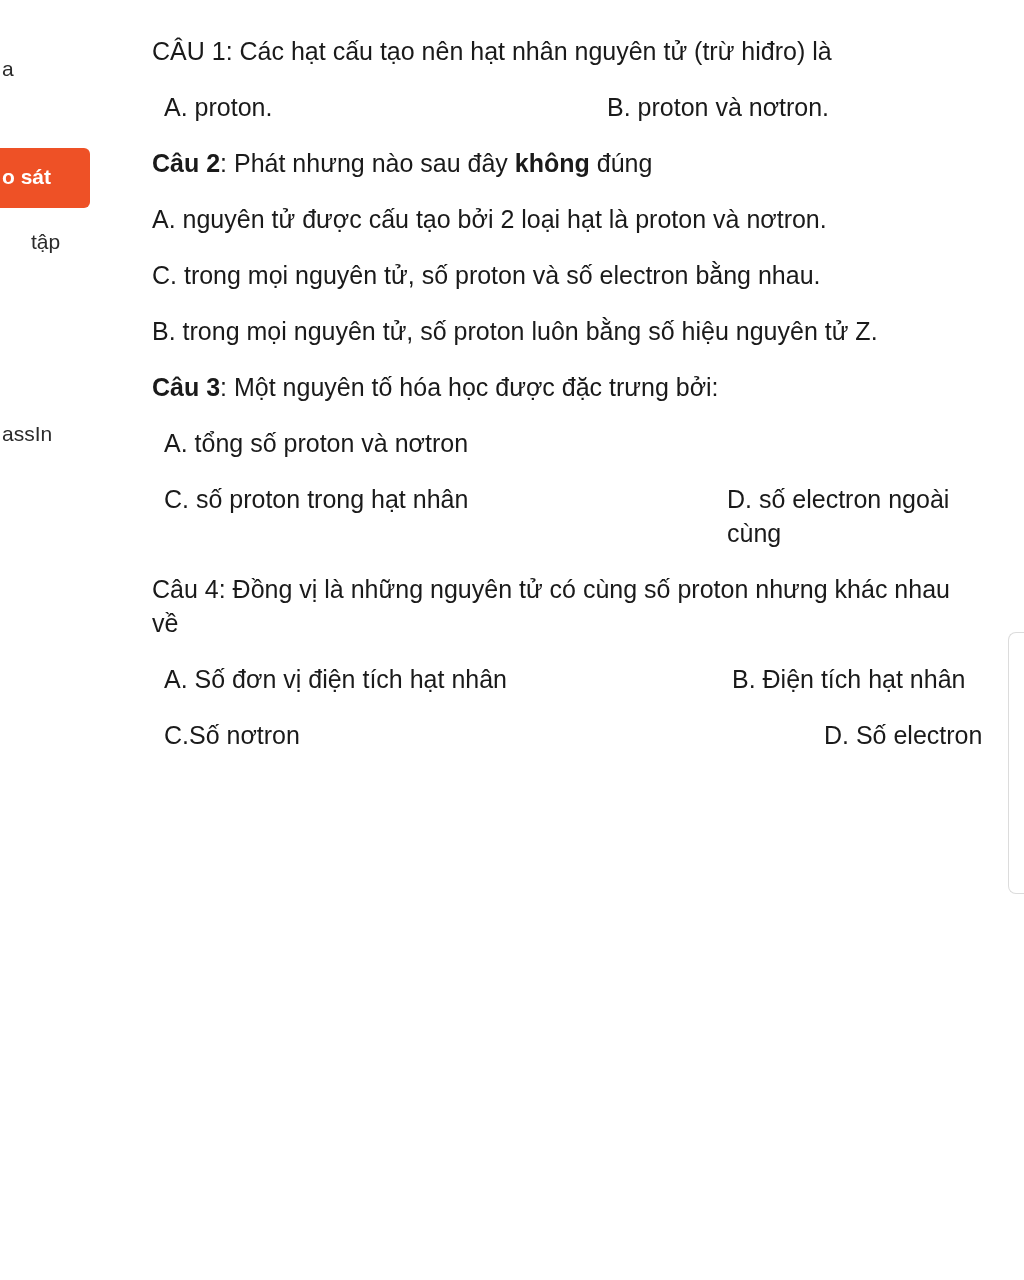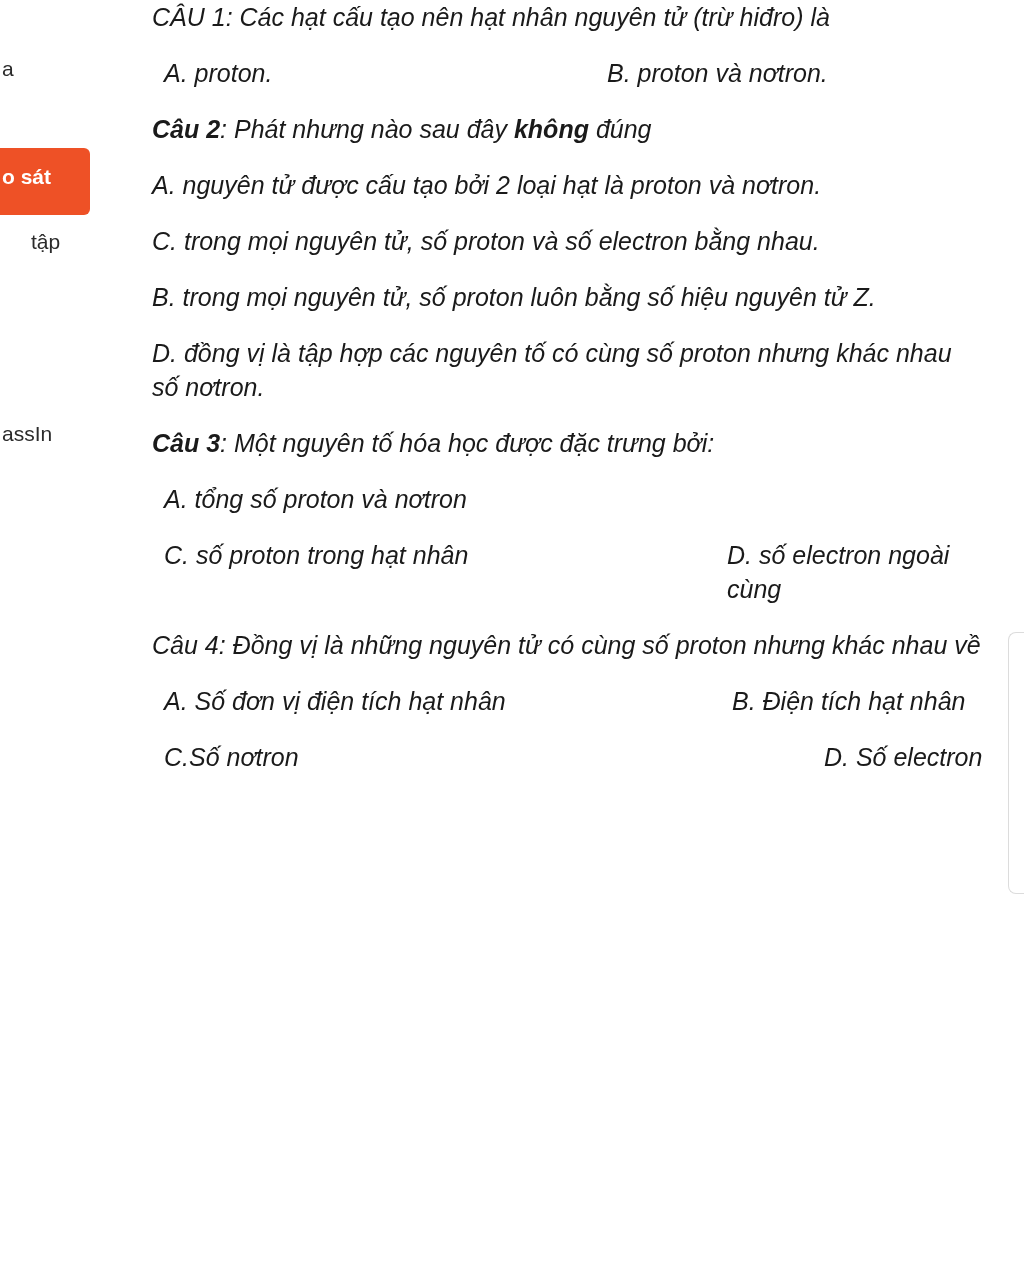--- a/index.html
+++ b/index.html
@@ -40,40 +40,40 @@
     padding: 0;
     white-space: nowrap;
   }
   .side-item .lbl {
     display: block;
     padding-left: 2px;
   }
   .side-item-a { top: 56px; }
   .side-item-quansat {
     top: 148px;
-    height: 67px;
+    height: 60px;
     background: #ee5126;
     color: #ffffff;
     border-radius: 0 6px 6px 0;
   }
   .side-item-quansat .lbl {
     line-height: 57px;
     font-weight: 600;
     padding-left: 2px;
   }
   .side-item-baitap { top: 229px; margin-left: 29px; }
   .side-item-classin { top: 421px; }
 
   
   .content {
     position: absolute;
     left: 152px;
     top: 0;
     width: 840px;
-    font-style: italic;
+    padding-top: 34px;
   }
   .q {
     font-size: 25px;
     line-height: 34px;
     color: #1a1a1a;
     margin: 0 0 22px 0;
     max-width: 830px;
   }
   .q b, .q .bold {
     font-weight: 700;
@@ -138,21 +138,20 @@
     <p class="q">CÂU 1:  Các hạt cấu tạo nên hạt nhân nguyên tử (trừ hiđro) là</p>
     <div class="row gapA">
       <div class="c1">A. proton.</div>
       <div class="c2">B. proton và nơtron.</div>
     </div>
 
     <p class="q"><b>Câu 2</b><span>: Phát nhưng nào sau đây </span><b>không</b><span> đúng</span></p>
     <p class="q">A. nguyên tử được cấu tạo bởi 2 loại hạt là proton và nơtron.</p>
     <p class="q">C. trong mọi nguyên tử, số proton và số electron bằng nhau.</p>
     <p class="q">B. trong mọi nguyên tử, số proton luôn bằng số hiệu nguyên tử Z.</p>
-    <p class="q">D. đồng vị là tập hợp các nguyên tố có cùng số proton nhưng khác nhau số nơtron.</p>
 
     <p class="q"><b>Câu 3</b><span>: Một nguyên tố hóa học được đặc trưng bởi:</span></p>
     <div class="row gapC">
       <div class="c1">A. tổng số proton và nơtron</div>
     </div>
     <div class="row gapE">
       <div class="c1">C. số proton trong hạt nhân</div>
       <div class="c2">D. số electron ngoài cùng</div>
     </div>
 

